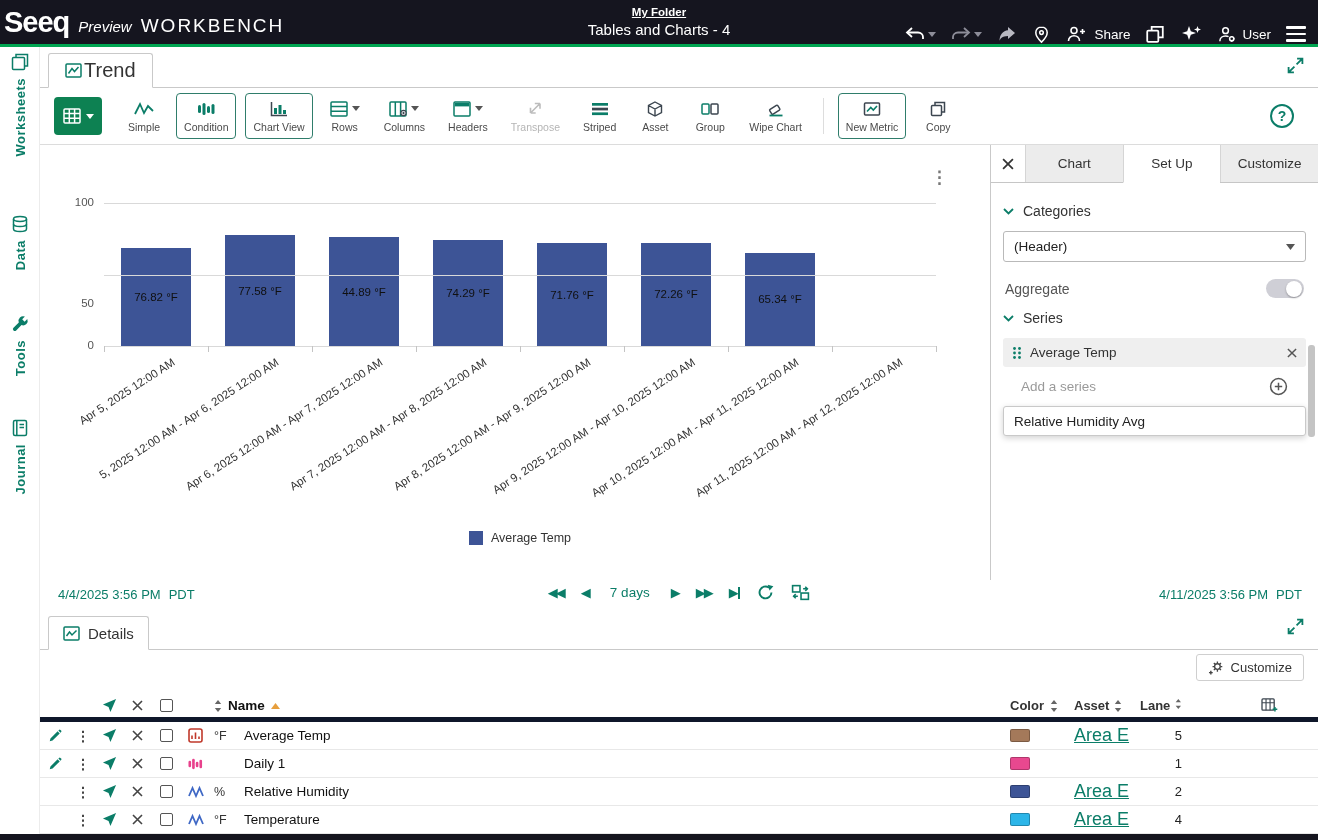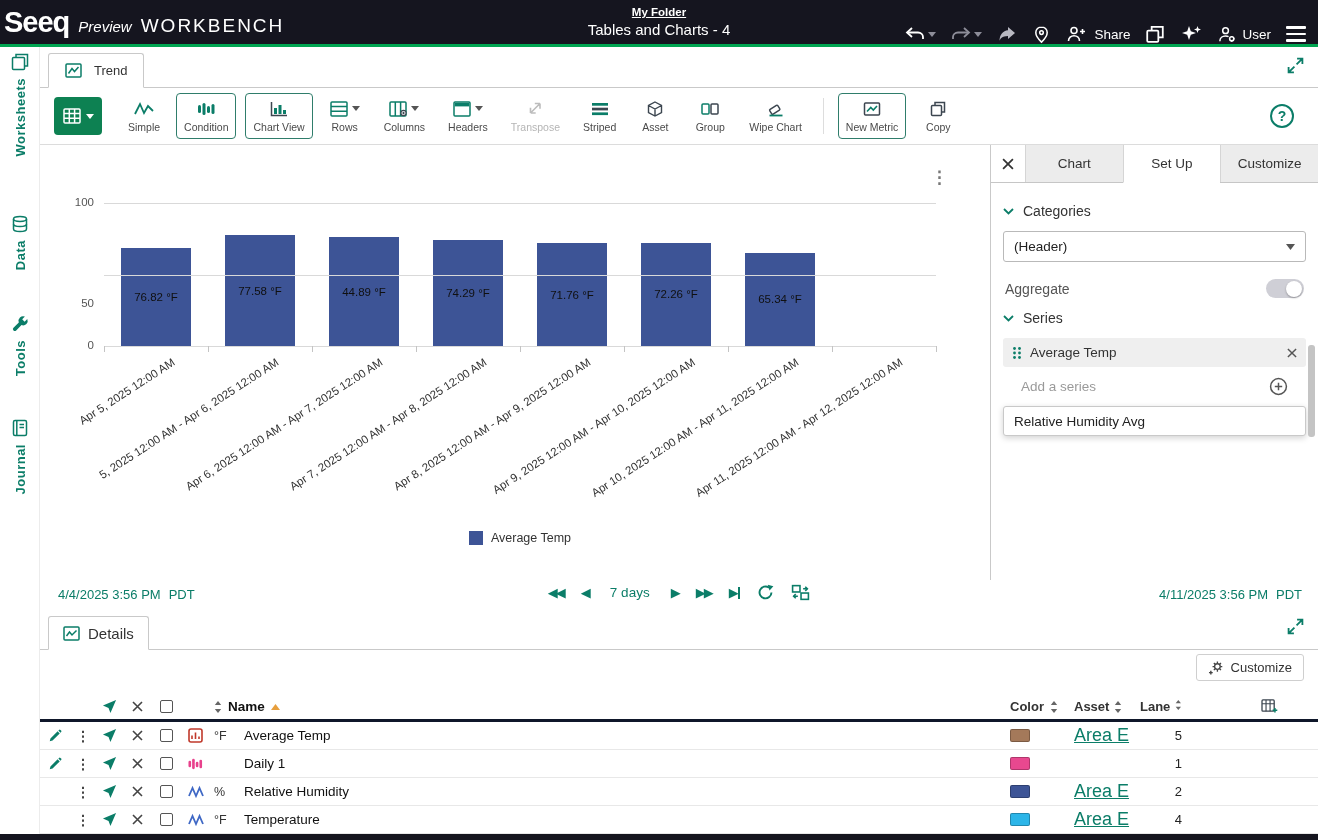--- a/index.html
+++ b/index.html
@@ -29,21 +29,21 @@
 
 .rail{position:absolute;left:0;top:47px;width:40px;bottom:6px;background:#fff;border-right:1px solid #ececec;z-index:10}
 .rail-item{position:absolute;left:0;width:40px;display:flex;flex-direction:column;align-items:center;gap:7px;color:#0b7d68}
 .rail-label{writing-mode:vertical-rl;transform:rotate(180deg);font-size:13px;font-weight:600;color:#0b7d68;letter-spacing:.5px}
 
 
 .content{position:absolute;left:40px;top:47px;right:0;bottom:0;background:#fff}
 
 
 .tabs-row{position:absolute;top:0;left:0;right:0;height:41px;border-bottom:1px solid #c9c9c9;background:#fff}
-.ws-tab{position:absolute;left:8px;bottom:-1px;height:35px;background:#fff;border:1px solid #c9c9c9;border-bottom:1px solid #fff;border-radius:3px 3px 0 0;display:flex;align-items:center;gap:12px;padding:0 16px;font-size:13px;color:#333}
+.ws-tab{position:absolute;left:8px;bottom:-1px;height:35px;background:#fff;border:1px solid #c9c9c9;border-bottom:1px solid #fff;border-radius:3px 3px 0 0;display:flex;align-items:center;gap:2px;padding:0 16px;font-size:20px;color:#333}
 .expand-btn{position:absolute;right:14px;top:10px}
 
 
 .toolbar{position:absolute;top:41px;left:0;right:0;height:57px;border-bottom:1px solid #dcdcdc;display:flex;align-items:center;padding-left:14px;gap:9px;background:#fff}
 .grid-btn{width:48px;height:38px;background:#0d8152;border-radius:4px;display:flex;align-items:center;justify-content:center;gap:5px;margin-right:10px;color:#fff}
 .tb-btn{display:flex;flex-direction:column;align-items:center;justify-content:center;gap:3px;min-width:46px;height:46px;padding:3px 7px;border-radius:4px}
 .tb-btn .lbl{font-size:10.5px;color:#4a4a4a;white-space:nowrap}
 .tb-btn.boxed{border:1px solid #2f7d6b}
 .tb-btn.disabled .lbl{color:#b5b5b5}
 .icon-row{display:flex;align-items:center;gap:4px;height:18px;color:#555}
@@ -102,21 +102,21 @@
 
 
 .details{position:absolute;top:563px;left:0;right:0;bottom:0;background:#fff}
 .d-tabs-row{position:relative;height:40px;border-bottom:1px solid #c9c9c9}
 .d-tab{position:absolute;left:8px;bottom:-1px;height:34px;background:#fff;border:1px solid #c9c9c9;border-bottom:1px solid #fff;border-radius:3px 3px 0 0;display:flex;align-items:center;gap:8px;padding:0 14px;font-size:15px;color:#333}
 .d-expand{position:absolute;right:14px;top:8px}
 .d-cust-row{position:relative;height:36px}
 .cust-btn{position:absolute;right:14px;top:4px;display:flex;align-items:center;gap:7px;border:1px solid #cfcfcf;border-radius:3px;background:#fff;padding:5px 11px;font-size:13px;color:#333}
 .d-table{margin-top:8px}
 .trow{display:flex;align-items:center;height:28px;border-bottom:1px solid #e8e8e8;padding-left:8px}
-.trow.head{font-weight:bold;color:#333;border-bottom:3px solid #0f172a}
+.trow.head{font-weight:bold;color:#333;border-bottom:5px solid #0f172a}
 .c-edit{width:28px;display:flex;align-items:center}
 .c-kebab{width:26px;display:flex;align-items:center;color:#444;font-size:14px;font-weight:bold}
 .c-plane{width:30px;display:flex;align-items:center}
 .c-x{width:28px;display:flex;align-items:center}
 .c-check{width:28px;display:flex;align-items:center}
 .c-type{width:26px;display:flex;align-items:center}
 .c-unit{width:30px;font-size:12.5px;color:#333}
 .c-name{flex:1;display:flex;align-items:center;gap:6px;font-size:13.5px;color:#111}
 .c-color{width:64px;display:flex;align-items:center;gap:6px}
 .c-asset{width:66px;display:flex;align-items:center;gap:5px}

